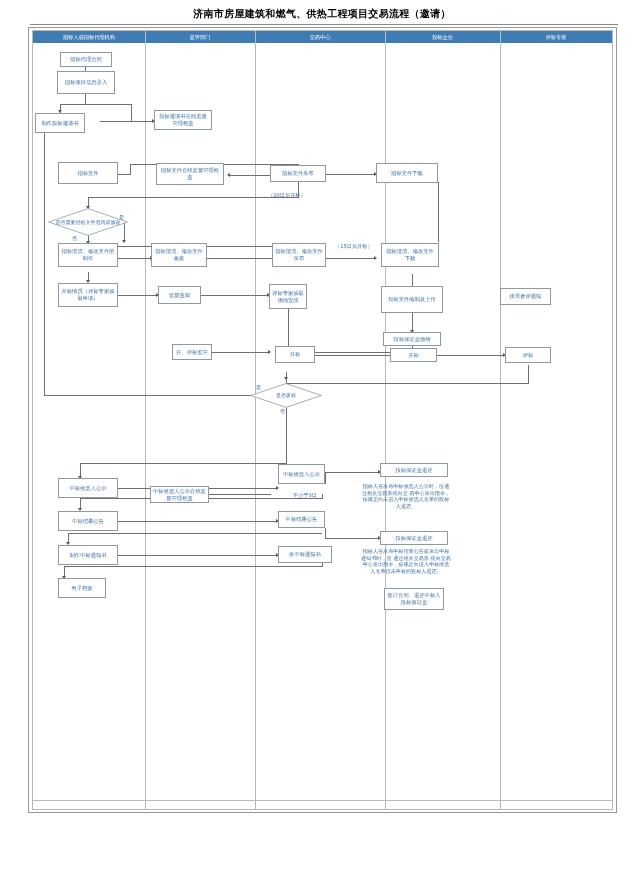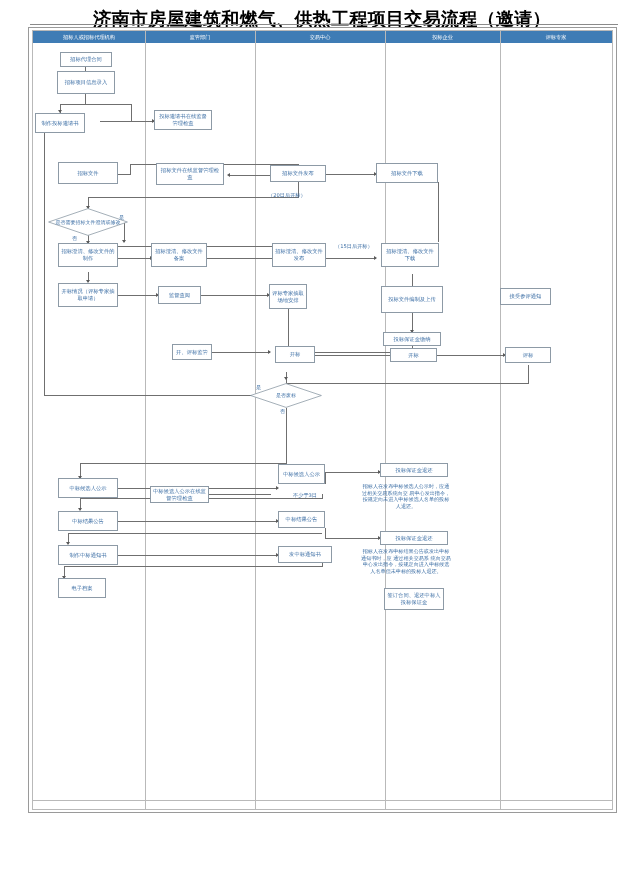--- a/index.html
+++ b/index.html
@@ -1,21 +1,21 @@
 <!DOCTYPE html>
 <html><head>
 <meta charset="utf-8">
 <style>
   html,body{margin:0;padding:0;background:#ffffff;}
   body{width:644px;height:871px;font-family:"DejaVu Sans","Liberation Sans",sans-serif;}
   #stage{position:relative;width:644px;height:871px;overflow:hidden;background:#fff;}
 
   .title{
     position:absolute;left:0;top:7px;width:644px;text-align:center;
-    font-size:18px;font-weight:bold;color:#000;letter-spacing:.3px;
+    font-size:10px;font-weight:bold;color:#000;letter-spacing:.3px;
   }
   .title-rule{position:absolute;left:30px;top:24px;width:588px;height:1px;background:#8a8a8a;}
 
   
   .table-outer{position:absolute;left:28px;top:27px;width:589px;height:786px;border:1px solid #9a9a9a;box-sizing:border-box;background:#fff;}
   .table-inner{position:absolute;left:32px;top:30px;width:581px;height:780px;border:1px solid #b9b9b9;box-sizing:border-box;}
   .hdr-row{position:absolute;left:33px;top:31px;width:579px;height:12px;background:#3f7cb5;}
   .hdr-cell{position:absolute;top:31px;height:12px;line-height:12px;text-align:center;color:#ffffff;font-size:5.2px;}
   .vline{position:absolute;top:31px;width:1px;height:779px;background:#b9b9b9;}
   .footline{position:absolute;left:33px;top:800px;width:579px;height:1px;background:#b9b9b9;}

